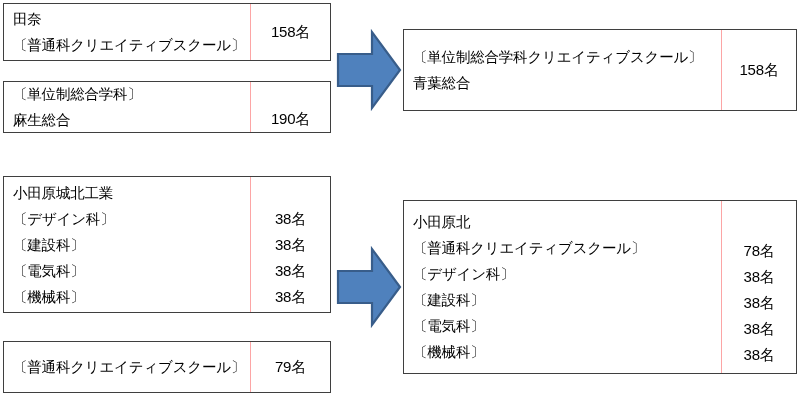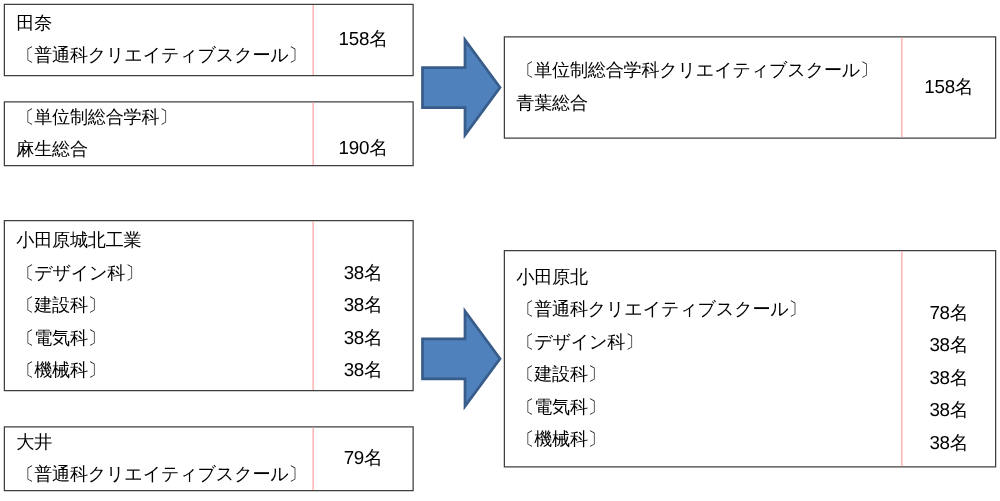--- a/index.html
+++ b/index.html
@@ -96,21 +96,20 @@
       <div class="row blank">&nbsp;</div>
       <div class="row">38名</div>
       <div class="row">38名</div>
       <div class="row">38名</div>
       <div class="row">38名</div>
     </div>
   </div>
 
   <div class="box" style="left:3px;top:341px;width:328px;height:52px;">
     <div class="name-col" style="width:246px;">
-      <div class="row">大井</div>
       <div class="row">〔普通科クリエイティブスクール〕</div>
     </div>
     <div class="num-col" style="width:80px;">
       <div class="row">79名</div>
     </div>
   </div>
 
   <div class="arrow" style="left:336px;top:27px;width:66px;height:86px;">
     <svg width="66" height="86" viewBox="0 0 66 86">
       <polygon points="2,27 36,27 36,5 64,43 36,81 36,59 2,59" fill="#4F81BD" stroke="#385D8A" stroke-width="2.2" stroke-linejoin="miter"></polygon>

